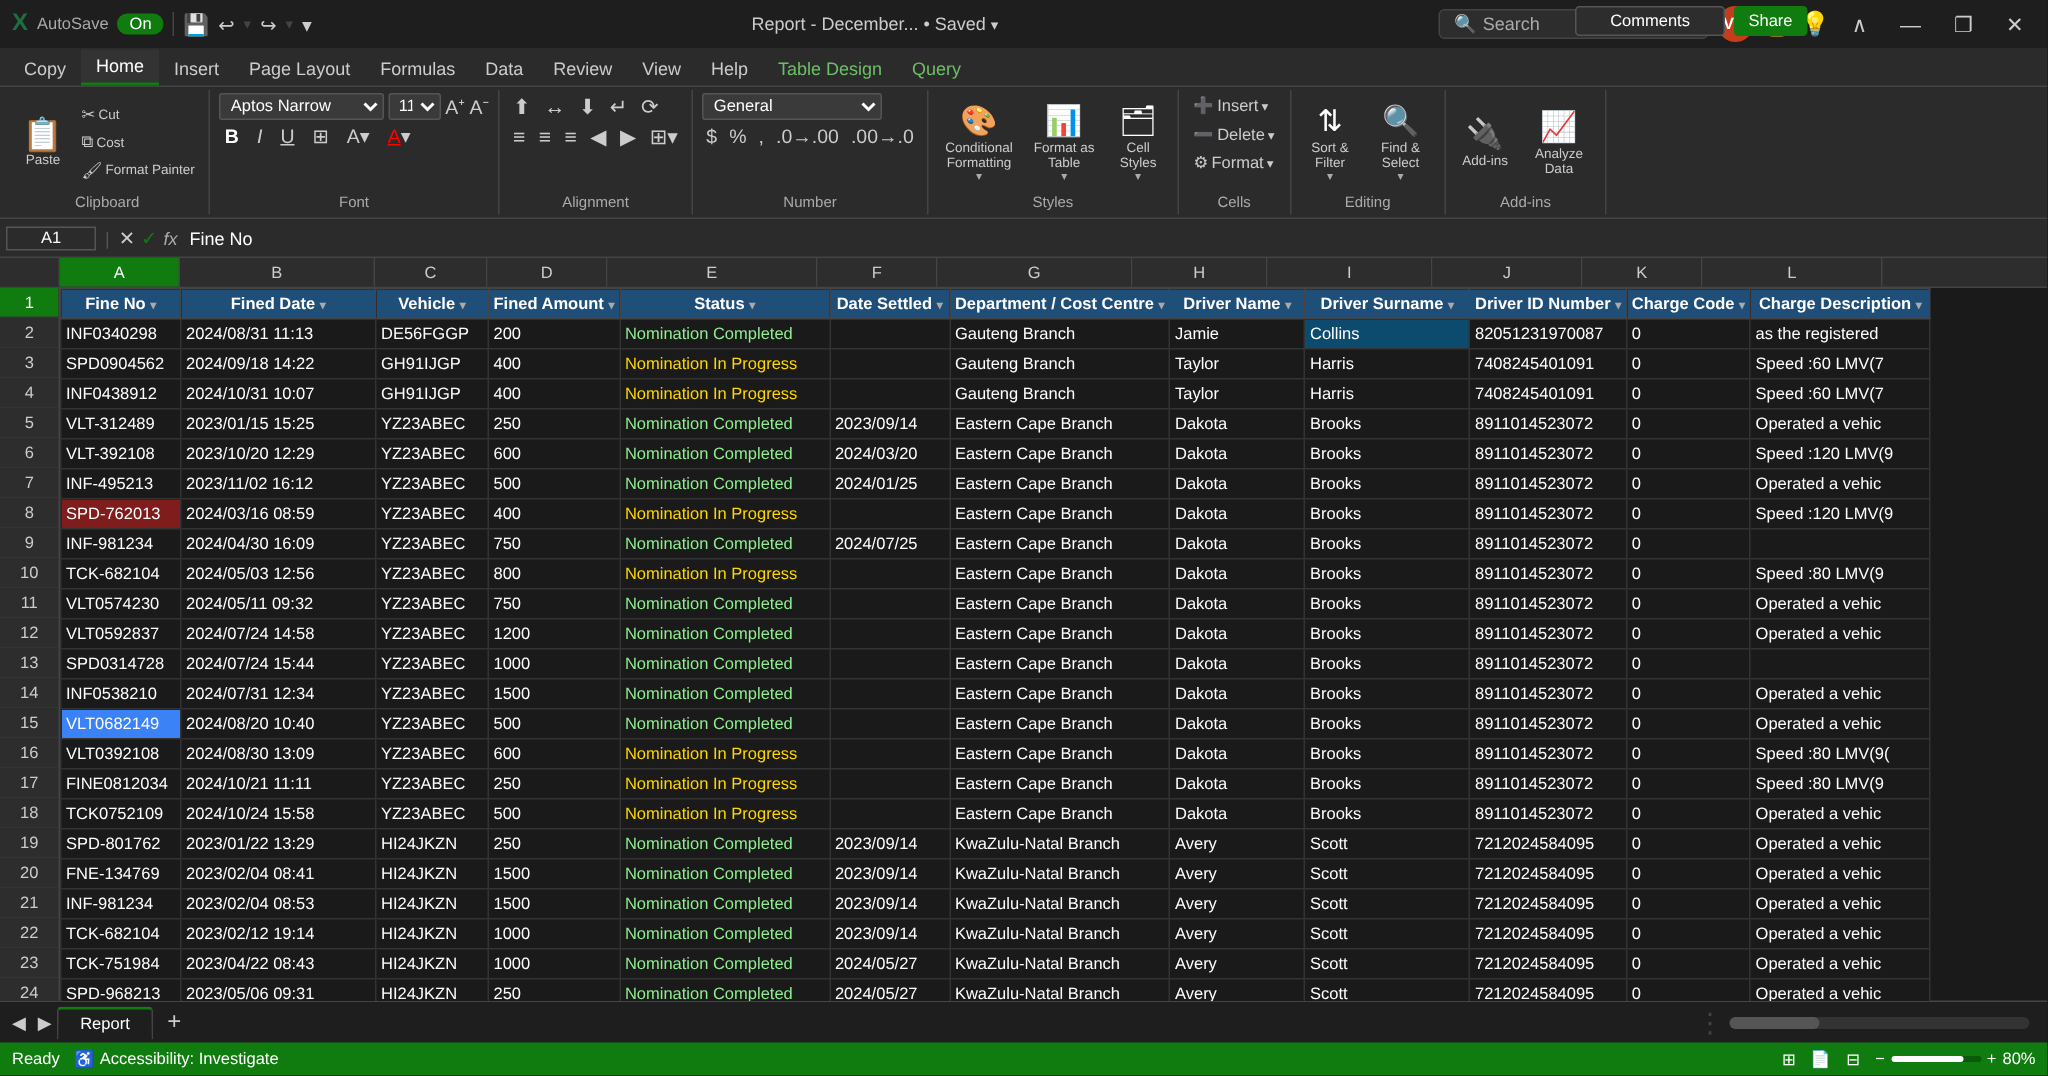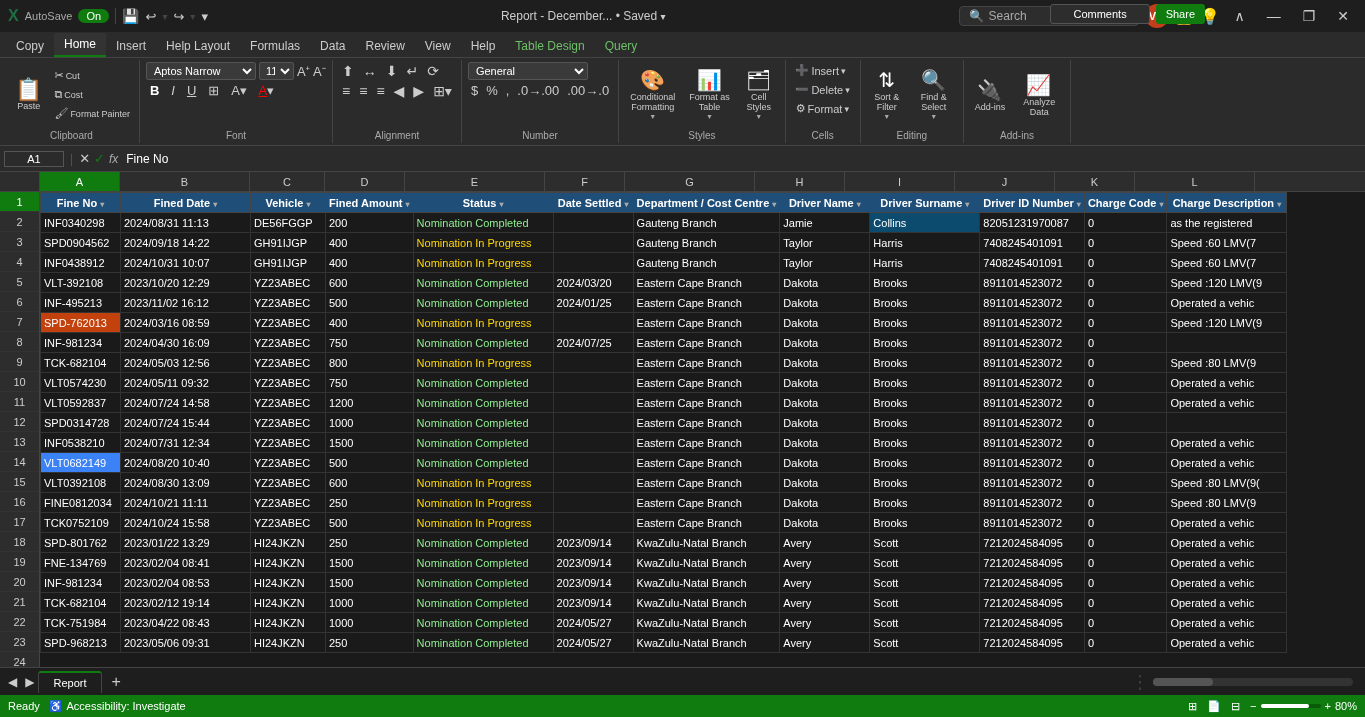--- a/index.html
+++ b/index.html
@@ -37,21 +37,21 @@
   <div style="position:absolute; right:160px; top:4px; display:flex; gap:6px;">
     <button style="background:#2d2d2d; border:1px solid #555; color:#fff; font-size:11px; padding:3px 22px; border-radius:3px; cursor:pointer;">Comments</button>
     <button style="background:#107c10; border:none; color:#fff; font-size:11px; padding:3px 10px; border-radius:3px; cursor:pointer;">Share</button>
   </div>
 </div>
 
 <div style="background:#2b2b2b; height:26px; display:flex; align-items:flex-end; padding:0 6px; border-bottom:1px solid #444;">
   <div style="padding:4px 10px; font-size:12px; color:#ccc; cursor:pointer;">Copy</div>
   <div style="padding:4px 10px; font-size:12px; color:#fff; cursor:pointer; border-bottom:2px solid #107c10; background:#333;">Home</div>
   <div style="padding:4px 10px; font-size:12px; color:#ccc; cursor:pointer;">Insert</div>
-  <div style="padding:4px 10px; font-size:12px; color:#ccc; cursor:pointer;">Help Layout</div>
+  <div style="padding:4px 10px; font-size:12px; color:#ccc; cursor:pointer;">Page Layout</div>
   <div style="padding:4px 10px; font-size:12px; color:#ccc; cursor:pointer;">Formulas</div>
   <div style="padding:4px 10px; font-size:12px; color:#ccc; cursor:pointer;">Data</div>
   <div style="padding:4px 10px; font-size:12px; color:#ccc; cursor:pointer;">Review</div>
   <div style="padding:4px 10px; font-size:12px; color:#ccc; cursor:pointer;">View</div>
   <div style="padding:4px 10px; font-size:12px; color:#ccc; cursor:pointer;">Help</div>
   <div style="padding:4px 10px; font-size:12px; color:#6dbf67; cursor:pointer;">Table Design</div>
   <div style="padding:4px 10px; font-size:12px; color:#6dbf67; cursor:pointer;">Query</div>
 </div>
 
 <div style="background:#2b2b2b; border-bottom:1px solid #444; height:88px; display:flex; align-items:stretch; padding:2px 4px;">
@@ -341,20 +341,34 @@
               <td style="background: rgb(26, 26, 26); color: rgb(255, 215, 0); font-size: 11px; padding: 0px 3px; border: 1px solid rgb(51, 51, 51); height: 20px; white-space: nowrap; overflow: hidden; vertical-align: middle;">Nomination In Progress</td>
               <td style="background: rgb(26, 26, 26); color: rgb(255, 255, 255); font-size: 11px; padding: 0px 3px; border: 1px solid rgb(51, 51, 51); height: 20px; white-space: nowrap; overflow: hidden; vertical-align: middle;"></td>
               <td style="background: rgb(26, 26, 26); color: rgb(255, 255, 255); font-size: 11px; padding: 0px 3px; border: 1px solid rgb(51, 51, 51); height: 20px; white-space: nowrap; overflow: hidden; vertical-align: middle;">Gauteng Branch</td>
               <td style="background: rgb(26, 26, 26); color: rgb(255, 255, 255); font-size: 11px; padding: 0px 3px; border: 1px solid rgb(51, 51, 51); height: 20px; white-space: nowrap; overflow: hidden; vertical-align: middle;">Taylor</td>
               <td style="background: rgb(26, 26, 26); color: rgb(255, 255, 255); font-size: 11px; padding: 0px 3px; border: 1px solid rgb(51, 51, 51); height: 20px; white-space: nowrap; overflow: hidden; vertical-align: middle;">Harris</td>
               <td style="background: rgb(26, 26, 26); color: rgb(255, 255, 255); font-size: 11px; padding: 0px 3px; border: 1px solid rgb(51, 51, 51); height: 20px; white-space: nowrap; overflow: hidden; vertical-align: middle;">7408245401091</td>
               <td style="background: rgb(26, 26, 26); color: rgb(255, 255, 255); font-size: 11px; padding: 0px 3px; border: 1px solid rgb(51, 51, 51); height: 20px; white-space: nowrap; overflow: hidden; vertical-align: middle;">0</td>
               <td style="background: rgb(26, 26, 26); color: rgb(255, 255, 255); font-size: 11px; padding: 0px 3px; border: 1px solid rgb(51, 51, 51); height: 20px; white-space: nowrap; overflow: hidden; vertical-align: middle;">Speed :60 LMV(7</td>
             </tr>
             <tr>
+              <td style="background: rgb(26, 26, 26); color: rgb(255, 255, 255); font-size: 11px; padding: 0px 3px; border: 1px solid rgb(51, 51, 51); height: 20px; white-space: nowrap; overflow: hidden; vertical-align: middle;">VLT-312489</td>
+              <td style="background: rgb(26, 26, 26); color: rgb(255, 255, 255); font-size: 11px; padding: 0px 3px; border: 1px solid rgb(51, 51, 51); height: 20px; white-space: nowrap; overflow: hidden; vertical-align: middle;">2023/01/15 15:25</td>
+              <td style="background: rgb(26, 26, 26); color: rgb(255, 255, 255); font-size: 11px; padding: 0px 3px; border: 1px solid rgb(51, 51, 51); height: 20px; white-space: nowrap; overflow: hidden; vertical-align: middle;">YZ23ABEC</td>
+              <td style="background: rgb(26, 26, 26); color: rgb(255, 255, 255); font-size: 11px; padding: 0px 3px; border: 1px solid rgb(51, 51, 51); height: 20px; white-space: nowrap; overflow: hidden; vertical-align: middle;">250</td>
+              <td style="background: rgb(26, 26, 26); color: rgb(144, 238, 144); font-size: 11px; padding: 0px 3px; border: 1px solid rgb(51, 51, 51); height: 20px; white-space: nowrap; overflow: hidden; vertical-align: middle;">Nomination Completed</td>
+              <td style="background: rgb(26, 26, 26); color: rgb(255, 255, 255); font-size: 11px; padding: 0px 3px; border: 1px solid rgb(51, 51, 51); height: 20px; white-space: nowrap; overflow: hidden; vertical-align: middle;">2023/09/14</td>
+              <td style="background: rgb(26, 26, 26); color: rgb(255, 255, 255); font-size: 11px; padding: 0px 3px; border: 1px solid rgb(51, 51, 51); height: 20px; white-space: nowrap; overflow: hidden; vertical-align: middle;">Eastern Cape Branch</td>
+              <td style="background: rgb(26, 26, 26); color: rgb(255, 255, 255); font-size: 11px; padding: 0px 3px; border: 1px solid rgb(51, 51, 51); height: 20px; white-space: nowrap; overflow: hidden; vertical-align: middle;">Dakota</td>
+              <td style="background: rgb(26, 26, 26); color: rgb(255, 255, 255); font-size: 11px; padding: 0px 3px; border: 1px solid rgb(51, 51, 51); height: 20px; white-space: nowrap; overflow: hidden; vertical-align: middle;">Brooks</td>
+              <td style="background: rgb(26, 26, 26); color: rgb(255, 255, 255); font-size: 11px; padding: 0px 3px; border: 1px solid rgb(51, 51, 51); height: 20px; white-space: nowrap; overflow: hidden; vertical-align: middle;">8911014523072</td>
+              <td style="background: rgb(26, 26, 26); color: rgb(255, 255, 255); font-size: 11px; padding: 0px 3px; border: 1px solid rgb(51, 51, 51); height: 20px; white-space: nowrap; overflow: hidden; vertical-align: middle;">0</td>
+              <td style="background: rgb(26, 26, 26); color: rgb(255, 255, 255); font-size: 11px; padding: 0px 3px; border: 1px solid rgb(51, 51, 51); height: 20px; white-space: nowrap; overflow: hidden; vertical-align: middle;">Operated a vehic</td>
+            </tr>
+            <tr>
               <td style="background: rgb(26, 26, 26); color: rgb(255, 255, 255); font-size: 11px; padding: 0px 3px; border: 1px solid rgb(51, 51, 51); height: 20px; white-space: nowrap; overflow: hidden; vertical-align: middle;">VLT-392108</td>
               <td style="background: rgb(26, 26, 26); color: rgb(255, 255, 255); font-size: 11px; padding: 0px 3px; border: 1px solid rgb(51, 51, 51); height: 20px; white-space: nowrap; overflow: hidden; vertical-align: middle;">2023/10/20 12:29</td>
               <td style="background: rgb(26, 26, 26); color: rgb(255, 255, 255); font-size: 11px; padding: 0px 3px; border: 1px solid rgb(51, 51, 51); height: 20px; white-space: nowrap; overflow: hidden; vertical-align: middle;">YZ23ABEC</td>
               <td style="background: rgb(26, 26, 26); color: rgb(255, 255, 255); font-size: 11px; padding: 0px 3px; border: 1px solid rgb(51, 51, 51); height: 20px; white-space: nowrap; overflow: hidden; vertical-align: middle;">600</td>
               <td style="background: rgb(26, 26, 26); color: rgb(144, 238, 144); font-size: 11px; padding: 0px 3px; border: 1px solid rgb(51, 51, 51); height: 20px; white-space: nowrap; overflow: hidden; vertical-align: middle;">Nomination Completed</td>
               <td style="background: rgb(26, 26, 26); color: rgb(255, 255, 255); font-size: 11px; padding: 0px 3px; border: 1px solid rgb(51, 51, 51); height: 20px; white-space: nowrap; overflow: hidden; vertical-align: middle;">2024/03/20</td>
               <td style="background: rgb(26, 26, 26); color: rgb(255, 255, 255); font-size: 11px; padding: 0px 3px; border: 1px solid rgb(51, 51, 51); height: 20px; white-space: nowrap; overflow: hidden; vertical-align: middle;">Eastern Cape Branch</td>
               <td style="background: rgb(26, 26, 26); color: rgb(255, 255, 255); font-size: 11px; padding: 0px 3px; border: 1px solid rgb(51, 51, 51); height: 20px; white-space: nowrap; overflow: hidden; vertical-align: middle;">Dakota</td>
               <td style="background: rgb(26, 26, 26); color: rgb(255, 255, 255); font-size: 11px; padding: 0px 3px; border: 1px solid rgb(51, 51, 51); height: 20px; white-space: nowrap; overflow: hidden; vertical-align: middle;">Brooks</td>
               <td style="background: rgb(26, 26, 26); color: rgb(255, 255, 255); font-size: 11px; padding: 0px 3px; border: 1px solid rgb(51, 51, 51); height: 20px; white-space: nowrap; overflow: hidden; vertical-align: middle;">8911014523072</td>
@@ -369,21 +383,21 @@
               <td style="background: rgb(26, 26, 26); color: rgb(144, 238, 144); font-size: 11px; padding: 0px 3px; border: 1px solid rgb(51, 51, 51); height: 20px; white-space: nowrap; overflow: hidden; vertical-align: middle;">Nomination Completed</td>
               <td style="background: rgb(26, 26, 26); color: rgb(255, 255, 255); font-size: 11px; padding: 0px 3px; border: 1px solid rgb(51, 51, 51); height: 20px; white-space: nowrap; overflow: hidden; vertical-align: middle;">2024/01/25</td>
               <td style="background: rgb(26, 26, 26); color: rgb(255, 255, 255); font-size: 11px; padding: 0px 3px; border: 1px solid rgb(51, 51, 51); height: 20px; white-space: nowrap; overflow: hidden; vertical-align: middle;">Eastern Cape Branch</td>
               <td style="background: rgb(26, 26, 26); color: rgb(255, 255, 255); font-size: 11px; padding: 0px 3px; border: 1px solid rgb(51, 51, 51); height: 20px; white-space: nowrap; overflow: hidden; vertical-align: middle;">Dakota</td>
               <td style="background: rgb(26, 26, 26); color: rgb(255, 255, 255); font-size: 11px; padding: 0px 3px; border: 1px solid rgb(51, 51, 51); height: 20px; white-space: nowrap; overflow: hidden; vertical-align: middle;">Brooks</td>
               <td style="background: rgb(26, 26, 26); color: rgb(255, 255, 255); font-size: 11px; padding: 0px 3px; border: 1px solid rgb(51, 51, 51); height: 20px; white-space: nowrap; overflow: hidden; vertical-align: middle;">8911014523072</td>
               <td style="background: rgb(26, 26, 26); color: rgb(255, 255, 255); font-size: 11px; padding: 0px 3px; border: 1px solid rgb(51, 51, 51); height: 20px; white-space: nowrap; overflow: hidden; vertical-align: middle;">0</td>
               <td style="background: rgb(26, 26, 26); color: rgb(255, 255, 255); font-size: 11px; padding: 0px 3px; border: 1px solid rgb(51, 51, 51); height: 20px; white-space: nowrap; overflow: hidden; vertical-align: middle;">Operated a vehic</td>
             </tr>
             <tr>
-              <td style="background: #c2410c; color: rgb(255, 255, 255); font-size: 11px; padding: 0px 3px; border: 1px solid rgb(51, 51, 51); height: 20px; white-space: nowrap; overflow: hidden; vertical-align: middle;">SPD-762013</td>
+              <td style="background: #7f1d1d; color: rgb(255, 255, 255); font-size: 11px; padding: 0px 3px; border: 1px solid rgb(51, 51, 51); height: 20px; white-space: nowrap; overflow: hidden; vertical-align: middle;">SPD-762013</td>
               <td style="background: rgb(26, 26, 26); color: rgb(255, 255, 255); font-size: 11px; padding: 0px 3px; border: 1px solid rgb(51, 51, 51); height: 20px; white-space: nowrap; overflow: hidden; vertical-align: middle;">2024/03/16 08:59</td>
               <td style="background: rgb(26, 26, 26); color: rgb(255, 255, 255); font-size: 11px; padding: 0px 3px; border: 1px solid rgb(51, 51, 51); height: 20px; white-space: nowrap; overflow: hidden; vertical-align: middle;">YZ23ABEC</td>
               <td style="background: rgb(26, 26, 26); color: rgb(255, 255, 255); font-size: 11px; padding: 0px 3px; border: 1px solid rgb(51, 51, 51); height: 20px; white-space: nowrap; overflow: hidden; vertical-align: middle;">400</td>
               <td style="background: rgb(26, 26, 26); color: rgb(255, 215, 0); font-size: 11px; padding: 0px 3px; border: 1px solid rgb(51, 51, 51); height: 20px; white-space: nowrap; overflow: hidden; vertical-align: middle;">Nomination In Progress</td>
               <td style="background: rgb(26, 26, 26); color: rgb(255, 255, 255); font-size: 11px; padding: 0px 3px; border: 1px solid rgb(51, 51, 51); height: 20px; white-space: nowrap; overflow: hidden; vertical-align: middle;"></td>
               <td style="background: rgb(26, 26, 26); color: rgb(255, 255, 255); font-size: 11px; padding: 0px 3px; border: 1px solid rgb(51, 51, 51); height: 20px; white-space: nowrap; overflow: hidden; vertical-align: middle;">Eastern Cape Branch</td>
               <td style="background: rgb(26, 26, 26); color: rgb(255, 255, 255); font-size: 11px; padding: 0px 3px; border: 1px solid rgb(51, 51, 51); height: 20px; white-space: nowrap; overflow: hidden; vertical-align: middle;">Dakota</td>
               <td style="background: rgb(26, 26, 26); color: rgb(255, 255, 255); font-size: 11px; padding: 0px 3px; border: 1px solid rgb(51, 51, 51); height: 20px; white-space: nowrap; overflow: hidden; vertical-align: middle;">Brooks</td>
               <td style="background: rgb(26, 26, 26); color: rgb(255, 255, 255); font-size: 11px; padding: 0px 3px; border: 1px solid rgb(51, 51, 51); height: 20px; white-space: nowrap; overflow: hidden; vertical-align: middle;">8911014523072</td>
               <td style="background: rgb(26, 26, 26); color: rgb(255, 255, 255); font-size: 11px; padding: 0px 3px; border: 1px solid rgb(51, 51, 51); height: 20px; white-space: nowrap; overflow: hidden; vertical-align: middle;">0</td>

